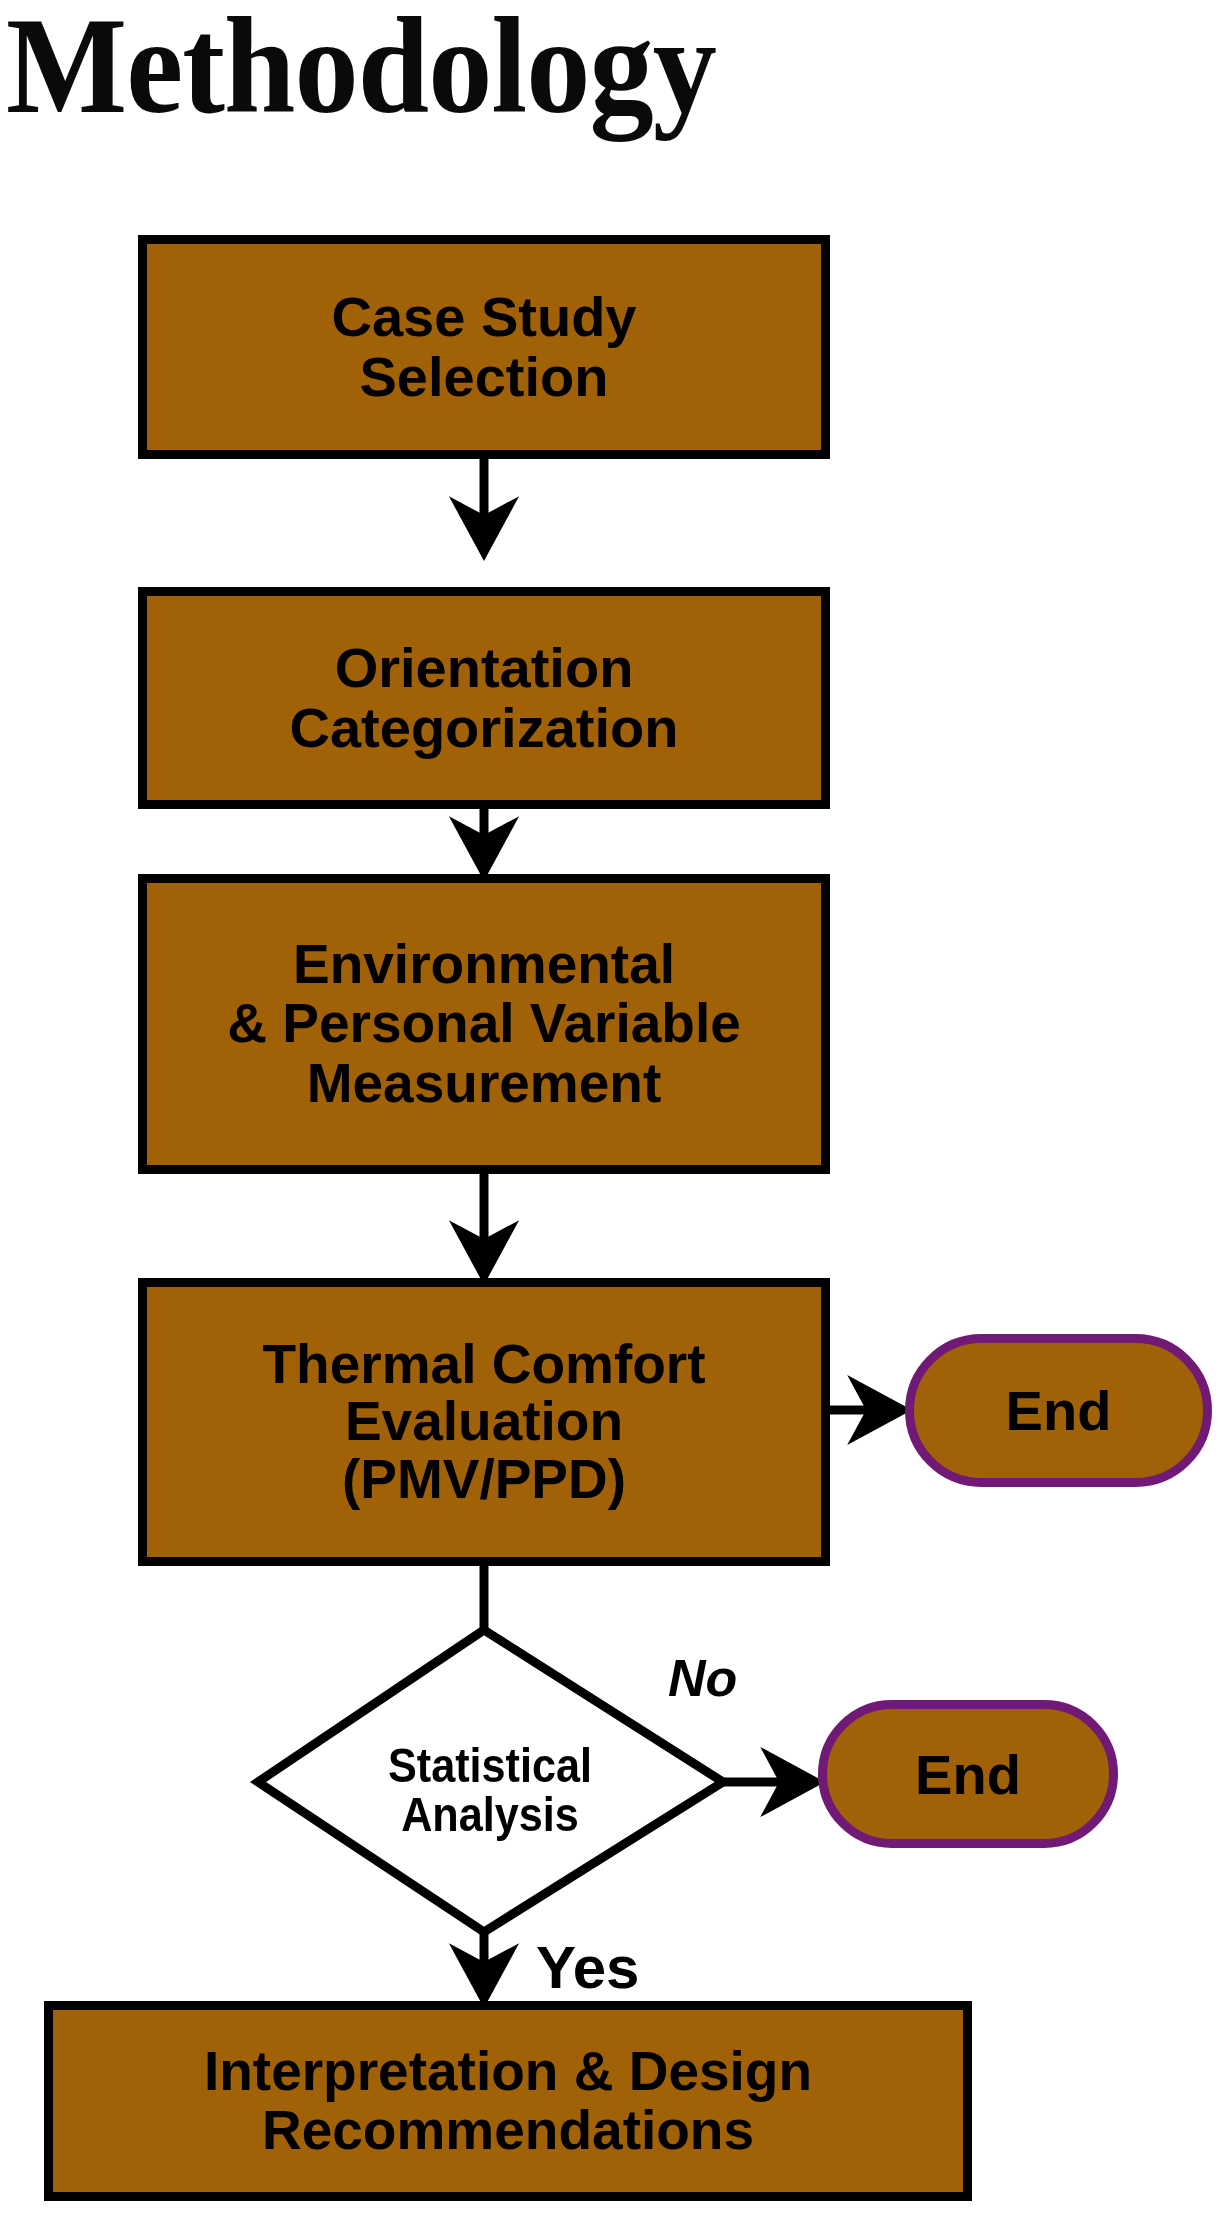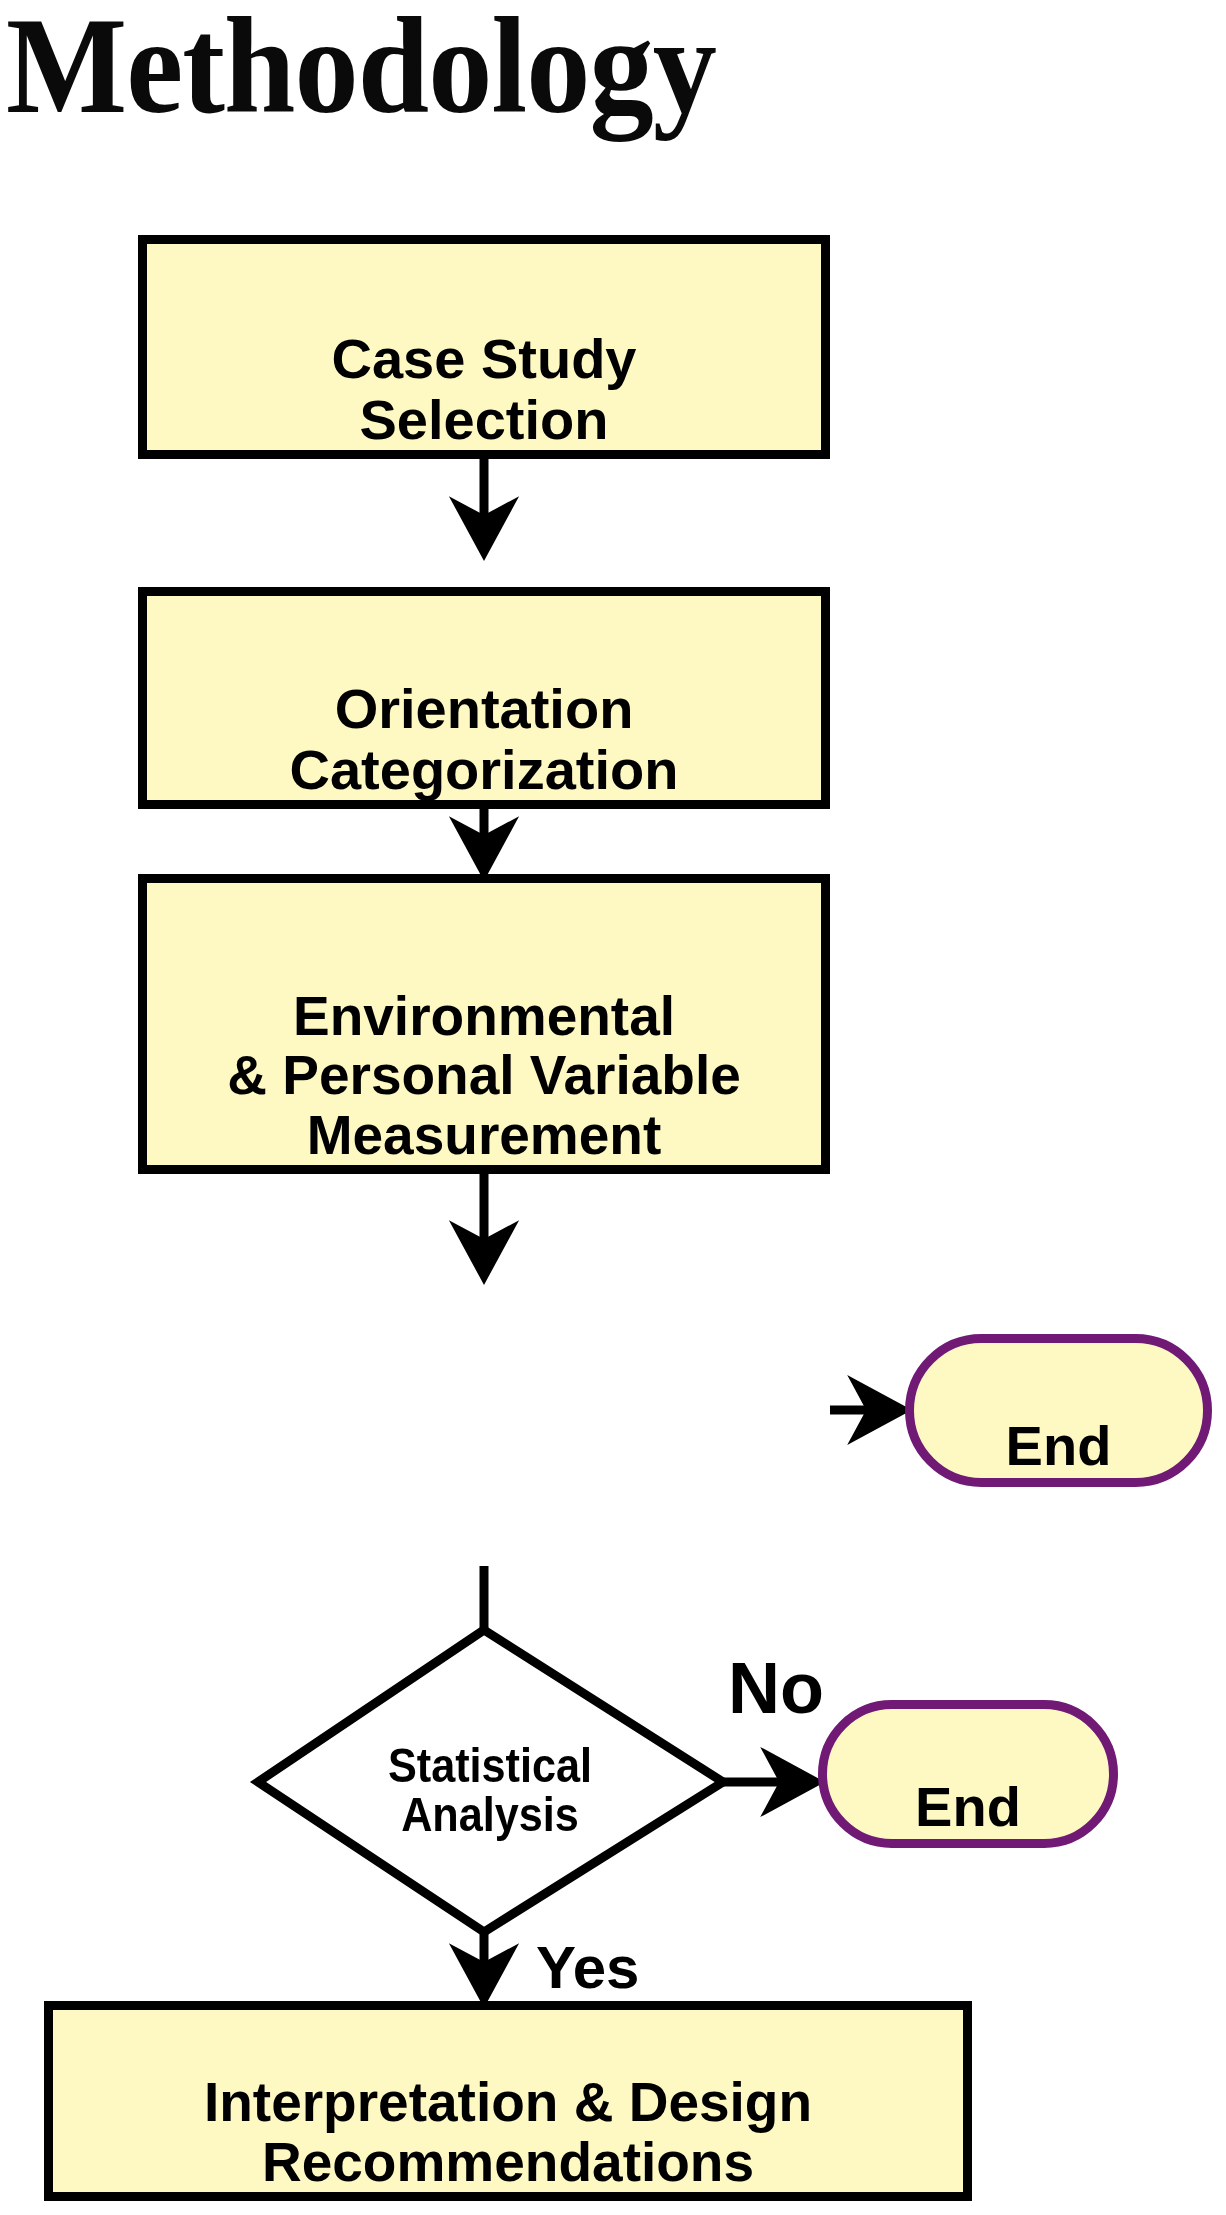--- a/index.html
+++ b/index.html
@@ -28,24 +28,24 @@
     letter-spacing: -1px;
     color: #0a0a0a;
     white-space: nowrap;
     transform: scaleX(0.93);
     transform-origin: left top;
   }
 
   .node {
     position: absolute;
     box-sizing: border-box;
-    background: #fef9c3;
+    background: #a16207;
     color: #000000;
     display: flex;
-    align-items: flex-end;
+    align-items: center;
     justify-content: center;
     text-align: center;
   }
   .proc {
     border: 9px solid #000000;
     font-weight: bold;
   }
   .proc .txt {
     display: block;
     width: 100%;
@@ -89,21 +89,21 @@
   #node-orientation     { left: 138px; top: 554px;  width: 692px; height: 222px; font-size: 56px; line-height: 1.08; margin-top: 33px; }
   #node-measurement     { left: 138px; top: 874px;  width: 692px; height: 300px; font-size: 55px; line-height: 1.08; }
   #node-thermal         { left: 138px; top: 1278px; width: 692px; height: 288px; font-size: 55px; line-height: 1.04; }
   #node-interpretation  { left: 44px;  top: 2001px; width: 928px; height: 200px; font-size: 55px; line-height: 1.08; }
 
   #node-end-1 { left: 905px; top: 1334px; width: 307px; height: 153px; font-size: 56px; }
   #node-end-2 { left: 818px; top: 1700px; width: 300px; height: 148px; font-size: 56px; }
 
   #diamond-text { left: 248px; top: 1742px; width: 484px; font-size: 48px; }
 
-  #label-no  { left: 728px; top: 1652px; font-size: 72px; }
+  #label-no  { left: 668px; top: 1652px; font-size: 52px; font-style: italic; }
   #label-yes { left: 536px; top: 1916px; font-size: 60px; margin-top: 22px; }
 </style>
 </head>
 <body>
 
 <div id="page">
 
   <div id="title">Methodology</div>
 
   <svg class="svg-layer" viewBox="0 0 1226 2215" xmlns="http://www.w3.org/2000/svg">
@@ -139,20 +139,25 @@
     <span class="txt">Orientation
 Categorization</span>
   </div>
 
   <div class="node proc" id="node-measurement">
     <span class="txt">Environmental
 &amp; Personal Variable
 Measurement</span>
   </div>
 
+  <div class="node proc" id="node-thermal">
+    <span class="txt">Thermal Comfort
+Evaluation
+(PMV/PPD)</span>
+  </div>
 
   <div class="node proc" id="node-interpretation">
     <span class="txt">Interpretation &amp; Design
 Recommendations</span>
   </div>
 
   <div class="node pill" id="node-end-1">
     <span>End</span>
   </div>
 

